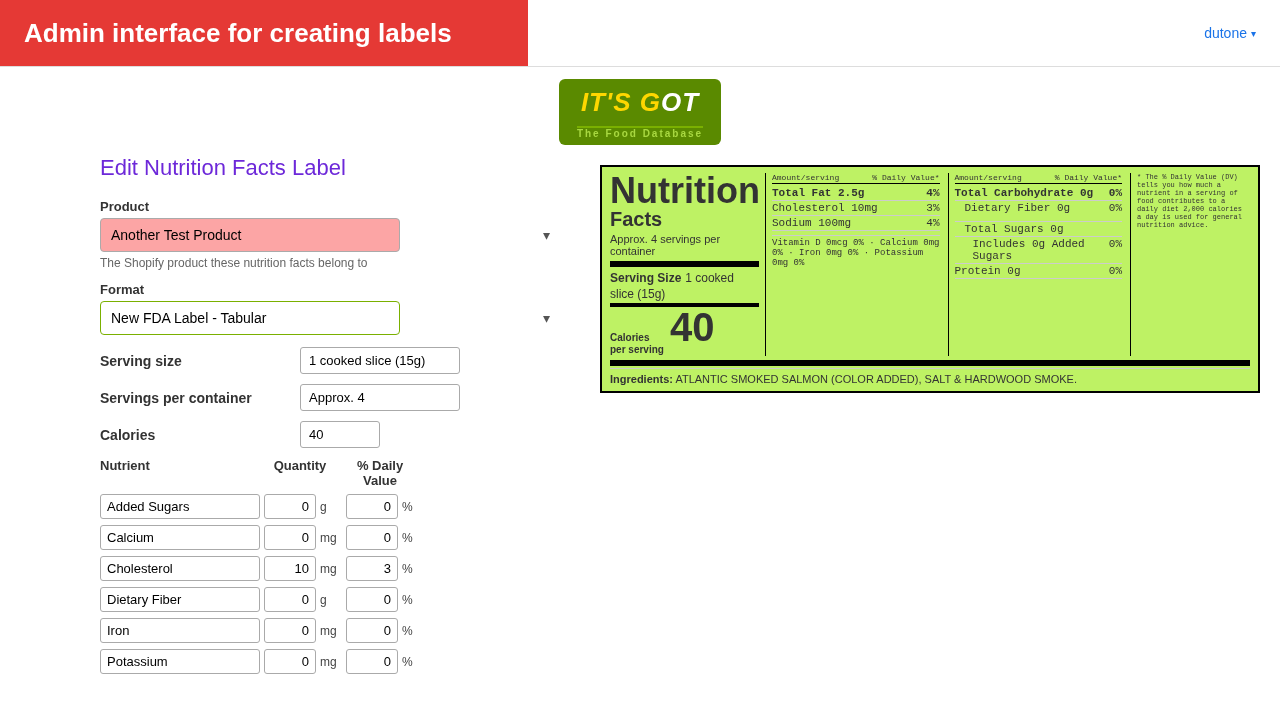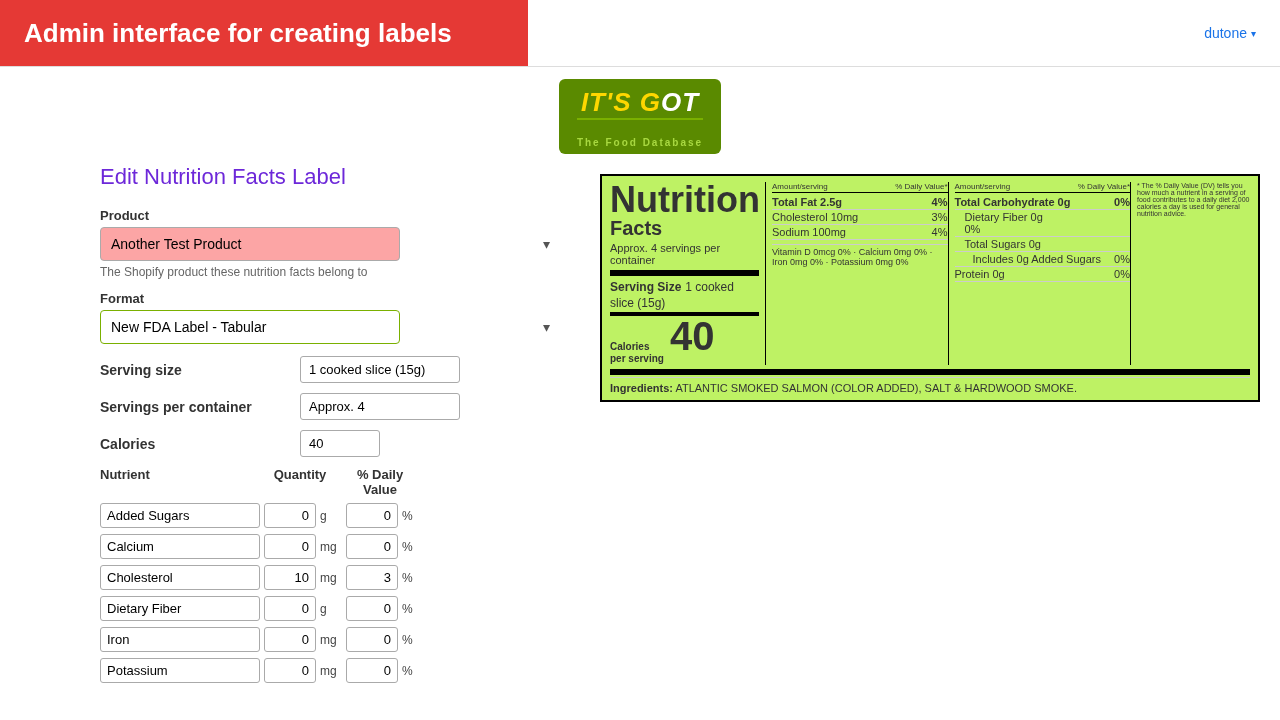--- a/index.html
+++ b/index.html
@@ -59,22 +59,22 @@
     .logo-its { color: #ffd700; }
     .logo-got { color: #fff; }
     .logo-apostrophe { color: #ffd700; }
     .logo-subtitle {
       color: #a8d840;
       font-size: 10px;
       font-weight: bold;
       letter-spacing: 2px;
       text-align: center;
       border-top: 2px solid #7ab000;
-      padding-top: 17px;
-      margin-top: 0;
+      padding-top: 0;
+      margin-top: 8px;
     }
 
     
     .main-content {
       display: flex;
       padding: 0 40px 20px 100px;
       gap: 40px;
     }
 
     
@@ -381,21 +381,21 @@
             <div>
               <div style="font-size:10px; font-weight:bold; line-height:1.2;">
                 <span>Calories</span><br>
                 <span>per serving</span>
               </div>
             </div>
             <div style="font-size:40px; font-weight:900; margin-left:6px; line-height:1;">40</div>
           </div>
         </div>
 
-        <div style="flex:1; border-left:1px solid #000; padding-left:6px; display:flex; gap:0;">
+        <div style="flex:1; border-left:1px solid #000; padding-left:6px; display:flex; gap:8px;font-family:Liberation Mono, monospace;">
 
           <div style="flex:1;">
             <div style="display:flex; justify-content:space-between; font-size:8px; border-bottom:1px solid #000; padding-bottom:1px; margin-bottom:2px;">
               <span>Amount/serving</span>
               <span>% Daily Value*</span>
             </div>
             <div id="col1-rows">
                 <div style="display: flex; justify-content: space-between; font-size: 11px; padding: 1px 0px; border-bottom: 1px solid rgb(204, 204, 204); font-weight: bold;">
                   <span>Total Fat 2.5g</span>
                   <span>4%</span>
@@ -415,21 +415,21 @@
           <div style="flex:1; border-left:1px solid #000; padding-left:6px;">
             <div style="display:flex; justify-content:space-between; font-size:8px; border-bottom:1px solid #000; padding-bottom:1px; margin-bottom:2px;">
               <span>Amount/serving</span>
               <span>% Daily Value*</span>
             </div>
             <div id="col2-rows">
                 <div style="display: flex; justify-content: space-between; font-size: 11px; padding: 1px 0px; border-bottom: 1px solid rgb(204, 204, 204); font-weight: bold;">
                   <span>Total Carbohydrate 0g</span>
                   <span>0%</span>
                 </div>
-                <div style="display: flex; justify-content: space-between; font-size: 11px; padding: 1px 0px 1px 10px; border-bottom: 1px solid rgb(204, 204, 204); flex-direction: column;">
+                <div style="display: flex; justify-content: space-between; font-size: 11px; padding: 1px 0px 7px 10px; border-bottom: 1px solid rgb(204, 204, 204);">
                   <span>Dietary Fiber 0g</span>
                   <span>0%</span>
                 </div>
                 <div style="display: flex; justify-content: space-between; font-size: 11px; padding: 1px 0px 1px 10px; border-bottom: 1px solid rgb(204, 204, 204);">
                   <span>Total Sugars 0g</span>
                   <span></span>
                 </div>
                 <div style="display: flex; justify-content: space-between; font-size: 11px; padding: 1px 0px 1px 18px; border-bottom: 1px solid rgb(204, 204, 204);">
                   <span>Includes 0g Added Sugars</span>
                   <span>0%</span>

